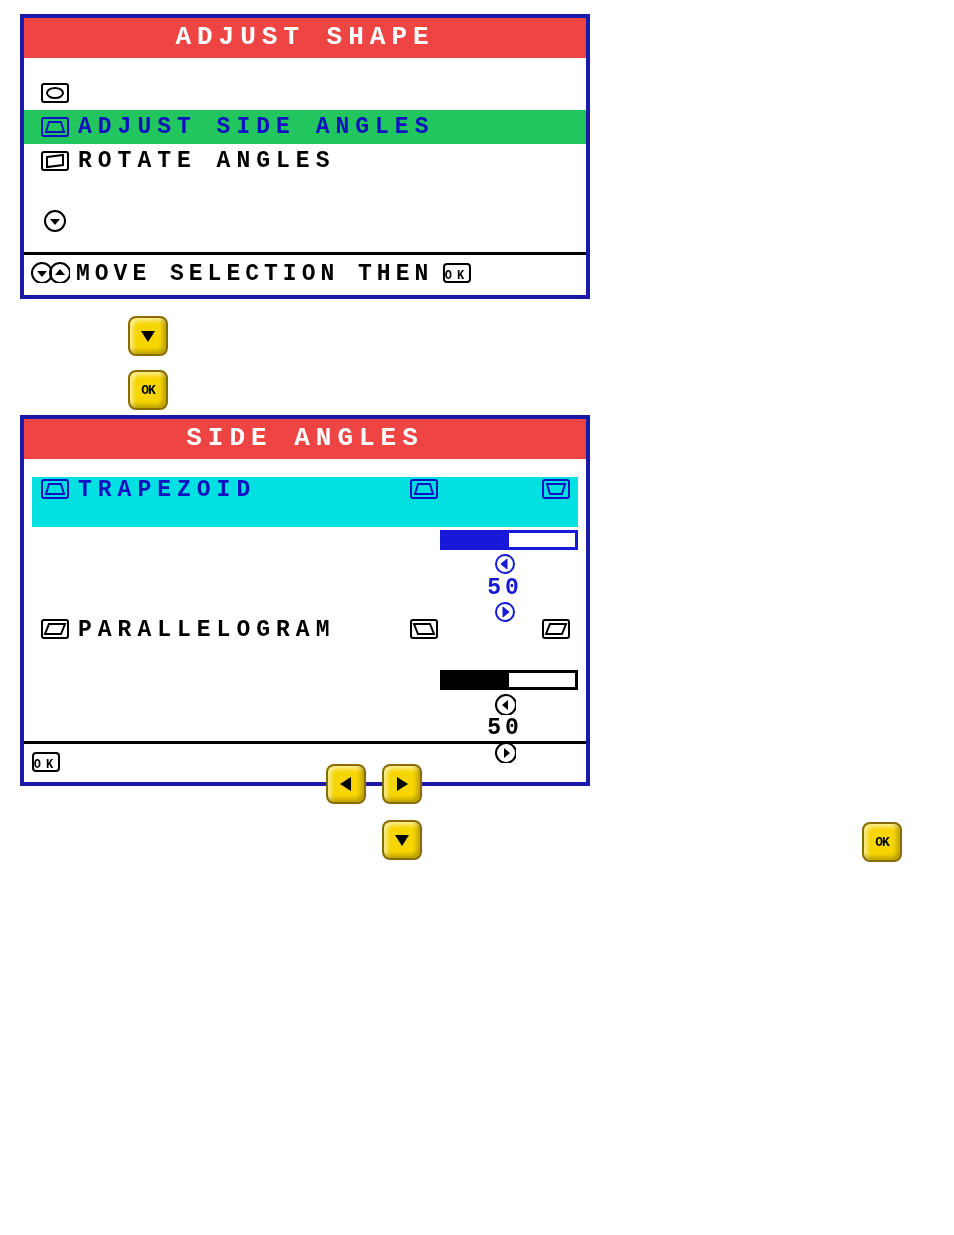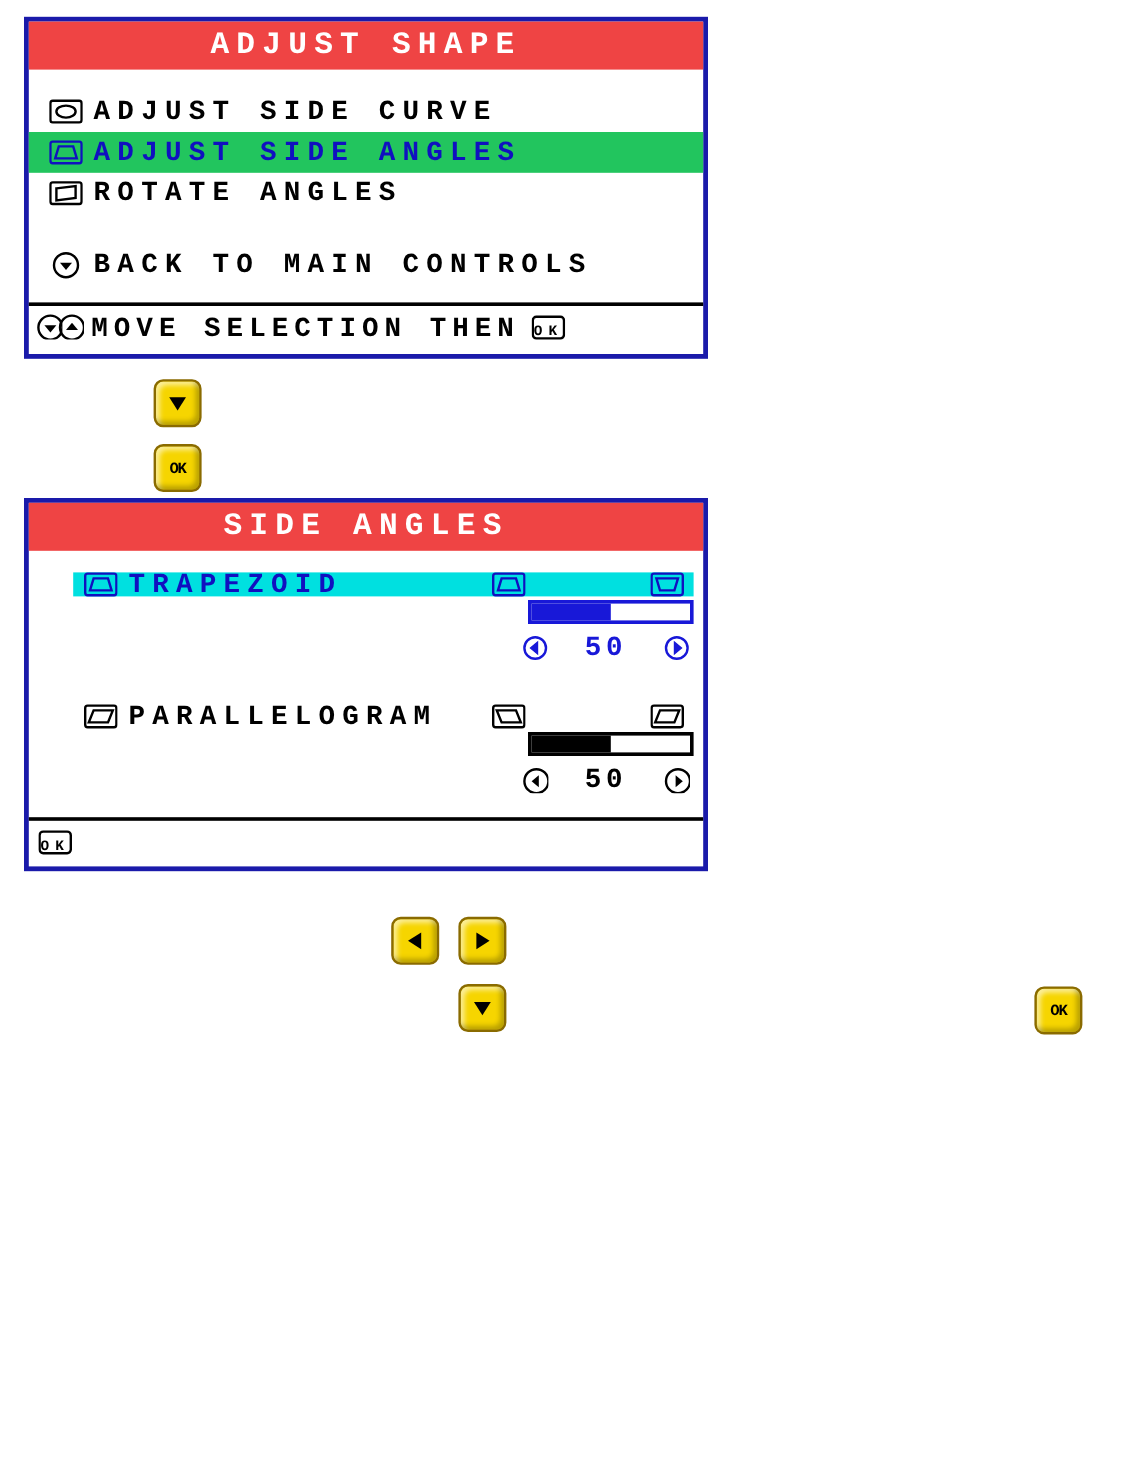--- a/index.html
+++ b/index.html
@@ -68,27 +68,25 @@
     color: #000000;
     font-family: "Courier New", monospace;
   }
   .footer .icon-pair { display: flex; gap: -2px; margin: 0 6px 0 2px; }
   
   .adjust-row {
     padding: 0 8px;
   }
   .adj-line1 {
     display: flex;
-    align-items: center;
-    height: 20px;
+    height: 50px;
     font-size: 23px;
     font-weight: bold;
     letter-spacing: 6px;
     font-family: "Courier New", monospace;
-    margin-left: 29px;
   }
   .adj-line1 .name-icon { width:46px; display:flex; justify-content:center; }
   .adj-line1 .name-text { flex:1; white-space: pre; }
   .adj-line1 .dir-icons { width:160px; display:flex; justify-content:space-between; padding-right:8px; }
   .adj-line2 {
     display:flex; align-items:center; height:26px;
     padding-left: 408px; 
   }
   .bar {
     width: 162px; height: 20px;
@@ -102,20 +100,21 @@
     position:absolute; left:0; top:0; bottom:0;
     background:#000;
   }
   .bar.blue .fill { background:#1818d8; }
   .adj-line3 {
     display:flex; align-items:center; height:34px;
     padding-left: 400px;
     gap: 0;
     font-size: 23px; font-weight:bold; letter-spacing:4px;
     font-family: "Courier New", monospace;
+    flex-direction: column;
   }
   .adj-line3 .arrow-cell { width:32px; display:flex; justify-content:center; }
   .adj-line3 .value-cell { width:108px; text-align:center; }
   .adj-line3.blue { color:#1818d8; }
   .adj-line3.blue svg { stroke:#1818d8; fill:#1818d8; }
   .gap-v { height: 30px; }
   
   .hw-button {
     position: absolute;
     width: 36px; height: 36px;
@@ -205,21 +204,20 @@
 
 <div class="osd-panel" style="top:14px;">
   <div class="osd-title">ADJUST SHAPE</div>
   <div class="osd-body">
     <div class="menu-row">
       <span class="menu-icon-cell">
           <svg width="28" height="24" style="color:#000">
             <use href="#ico-pincushion"></use>
           </svg>
         </span>
-      <span class="menu-label">ADJUST SIDE CURVE</span>
     </div>
     <div class="menu-row selected">
       <span class="menu-icon-cell">
           <svg width="28" height="24" style="color:#1010c0">
             <use href="#ico-trap-up"></use>
           </svg>
         </span>
       <span class="menu-label">ADJUST SIDE ANGLES</span>
     </div>
     <div class="menu-row">
@@ -230,21 +228,20 @@
         </span>
       <span class="menu-label">ROTATE ANGLES</span>
     </div>
     <div class="spacer-row"></div>
     <div class="menu-row">
       <span class="menu-icon-cell">
           <svg width="24" height="24" style="color:#000">
             <use href="#ico-down-circ"></use>
           </svg>
         </span>
-      <span class="menu-label">BACK TO MAIN CONTROLS</span>
     </div>
   </div>
   <div class="divider"></div>
   <div class="footer">
     <span class="icon-pair">
       <span>
           <svg width="22" height="22" style="color:#000">
             <use href="#ico-down-circ"></use>
           </svg>
         </span>

